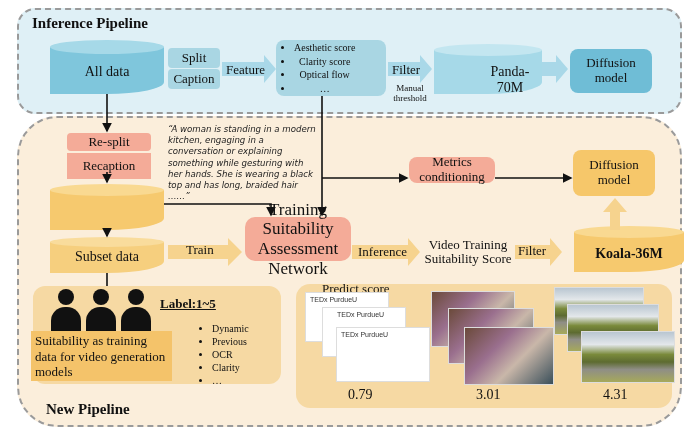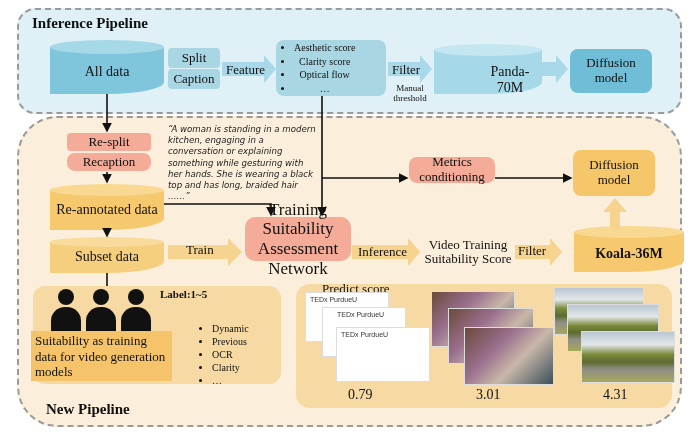--- a/index.html
+++ b/index.html
@@ -64,27 +64,26 @@
 <div class="lbl-sm" style="left:392px;top:63px;font-size:13px;">Filter</div>
 <div class="lbl-sm" style="left:388px;top:84px;width:44px;font-size:9px;">Manual threshold</div>
 <div class="cyl" style="left:434px;top:44px;width:108px;height:50px;">
   <div class="body" style="top:6px;background:#a6d9e8;"></div>
   <div class="top" style="height:12px;background:#c3e6f0;"></div>
   <div class="lbl" style="top:20px;padding-left:44px;">Panda-70M</div>
 </div>
 <div class="box blue-dark" style="left:570px;top:49px;width:82px;height:44px;font-size:13px;">Diffusion model</div>
 
 <div class="box salmon" style="left:67px;top:133px;width:84px;height:18px;border-radius:4px;">Re-split</div>
-<div class="box salmon" style="left:67px;top:153px;width:84px;height:18px;border-radius:8px;">Recaption</div>
+<div class="box salmon" style="left:67px;top:153px;width:84px;height:26px;border-radius:0;">Recaption</div>
 <div class="quote">“A woman is standing in a modern kitchen, engaging in a conversation or explaining something while gesturing with her hands. She is wearing a black top and has long, braided hair ……”</div>
 
 <div class="cyl" style="left:50px;top:184px;width:114px;height:46px;">
   <div class="body" style="top:6px;background:#f6c96e;"></div>
   <div class="top" style="height:12px;background:#f9d991;"></div>
-  <div class="lbl" style="top:18px;">Re-annotated data</div>
 </div>
 <div class="cyl" style="left:50px;top:237px;width:114px;height:36px;">
   <div class="body" style="top:5px;background:#f6cf7e;"></div>
   <div class="top" style="height:10px;background:#f9dc9c;"></div>
   <div class="lbl" style="top:12px;">Subset data</div>
 </div>
 
 <div class="box salmon" style="left:245px;top:217px;width:106px;height:44px;border-radius:10px;font-size:17px;">Training Suitability Assessment Network</div>
 <div class="box salmon" style="left:409px;top:157px;width:86px;height:26px;font-size:13px;">Metrics conditioning</div>
 <div class="box gold" style="left:573px;top:150px;width:82px;height:46px;font-size:13px;">Diffusion model</div>
@@ -133,21 +132,21 @@
     <div class="torso"></div>
   </div>
 <div class="person" style="left:86px;top:289px;">
     <div class="head"></div>
     <div class="torso"></div>
   </div>
 <div class="person" style="left:121px;top:289px;">
     <div class="head"></div>
     <div class="torso"></div>
   </div>
-<div class="abs" style="left:160px;top:288px;font-weight:bold;font-size:11px;">Label:1~5</div>
+<div class="abs" style="left:160px;top:296px;font-weight:bold;font-size:13px;text-decoration:underline;">Label:1~5</div>
 <div class="abs" style="left:31px;top:331px;width:141px;height:50px;background:#f4c36a;font-size:13px;line-height:1.2;padding:2px 4px;box-sizing:border-box;">Suitability as training data for video generation models</div>
 <div class="abs" style="left:194px;top:322px;">
   <ul class="bul" style="font-size:10px;line-height:1.3;">
     <li>Dynamic</li>
     <li>Previous</li>
     <li>OCR</li>
     <li>Clarity</li>
     <li>…</li>
   </ul>
 </div>

